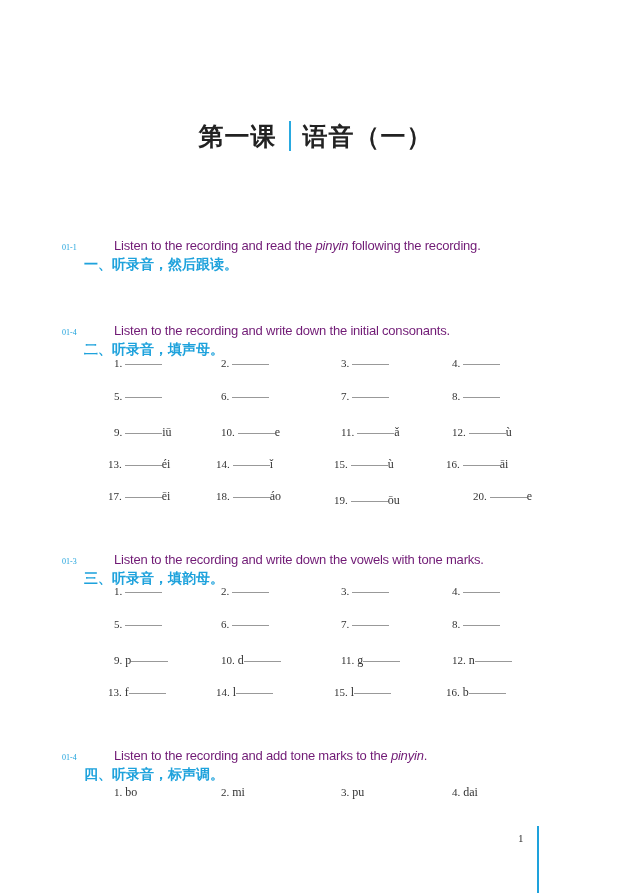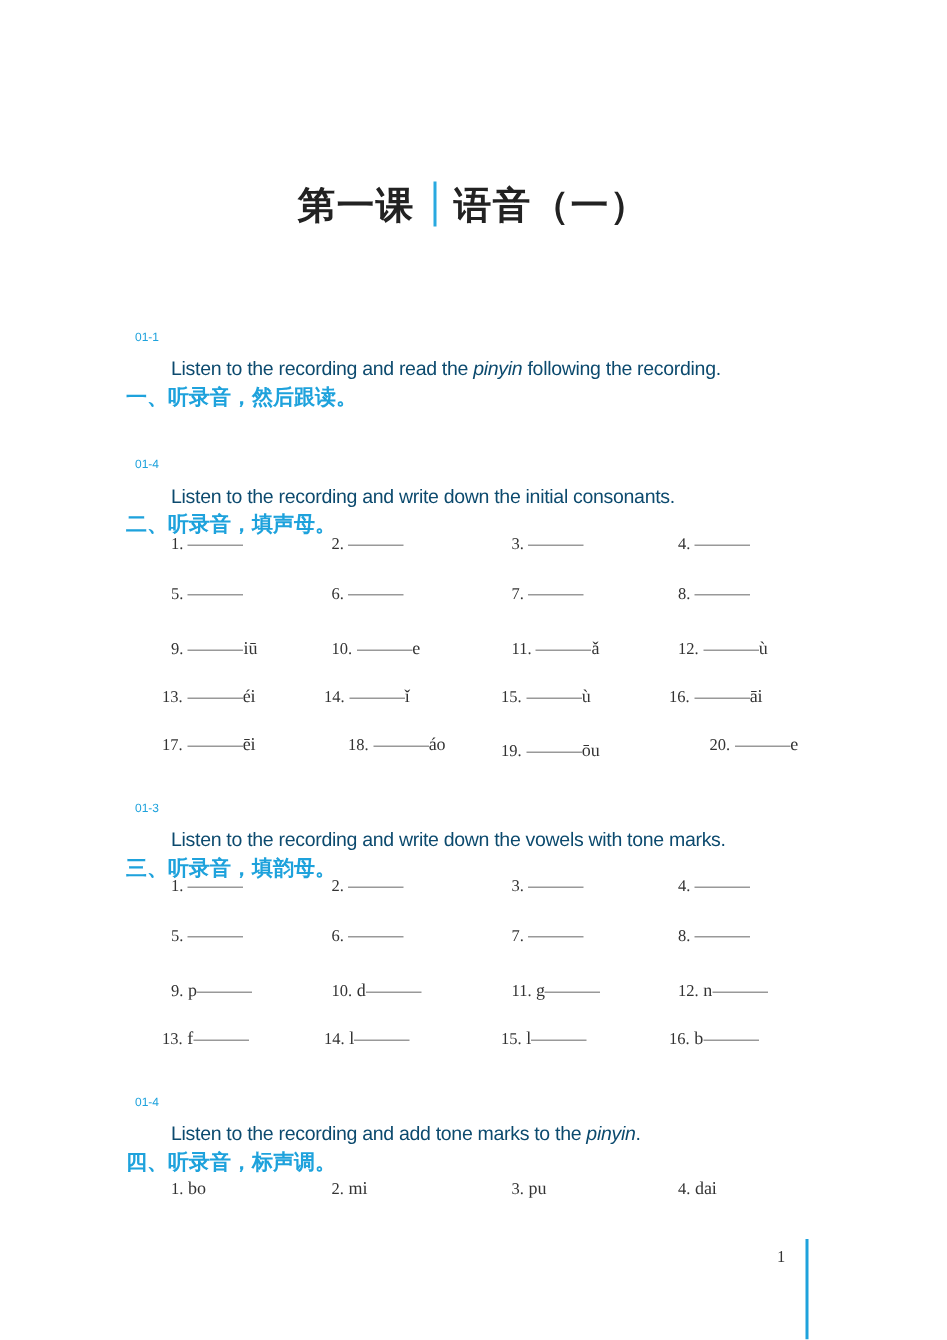--- a/index.html
+++ b/index.html
@@ -18,27 +18,27 @@
   }
   .section { position:absolute; left:0; width:631px; }
   .sec-cn {
     position:absolute; left:84px; top:0;
     font-family:"DejaVu Sans", sans-serif; font-weight:bold; font-size:14px; color:#1ea2dc;
     white-space:nowrap;
     margin-top:38px;
   }
   .sec-en {
     position:absolute; left:114px; top:20px;
-    font-family:"Liberation Sans", sans-serif; font-size:13px; color:#0c4a6e;
+    font-family:"Liberation Sans", sans-serif; font-size:13px; color:#701a75;
     white-space:nowrap; letter-spacing:-0.2px;
   }
   .sec-en i { font-style:italic; }
   .track {
-    position:absolute; left:62px; top:2px;
-    font-family:Liberation Sans, sans-serif; font-size:8px; color:#1ea2dc;margin-left:28px;
+    position:absolute; left:62px; top:25px;
+    font-family:Liberation Serif, serif; font-size:8px; color:#1ea2dc;
   }
   .item {
     position:absolute; white-space:nowrap;
     font-family:"Liberation Serif", serif; font-size:11px; color:#333;
     display:flex; align-items:baseline;
   }
   .item .num { margin-right:3px; }
   .blank {
     display:inline-block; width:37px; border-bottom:1px solid #999; height:1px;
     position:relative; top:-2px;
@@ -142,21 +142,21 @@
     <div class="item" style="left: 446px; top: 457px;">
       <span class="num">16.</span>
       <span class="blank"></span>
       <span class="py">āi</span>
     </div>
     <div class="item" style="left: 108px; top: 489px;">
       <span class="num">17.</span>
       <span class="blank"></span>
       <span class="py">ēi</span>
     </div>
-    <div class="item" style="left: 232px; top: 489px;">
+    <div class="item" style="left: 216px; top: 489px;">
       <span class="num">18.</span>
       <span class="blank"></span>
       <span class="py">áo</span>
     </div>
     <div class="item" style="left: 334px; top: 493px;">
       <span class="num">19.</span>
       <span class="blank"></span>
       <span class="py">ōu</span>
     </div>
     <div class="item" style="left: 473px; top: 489px;">

